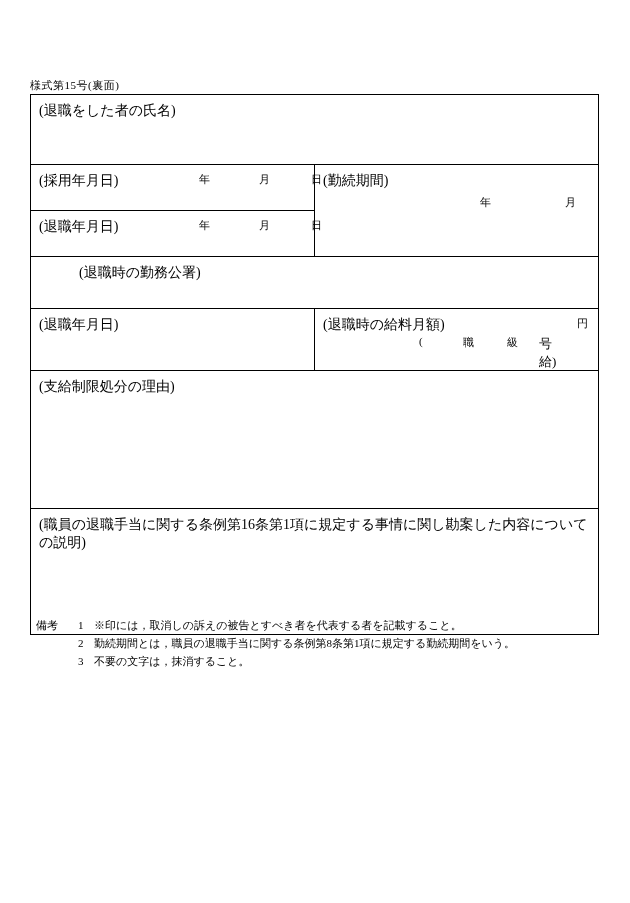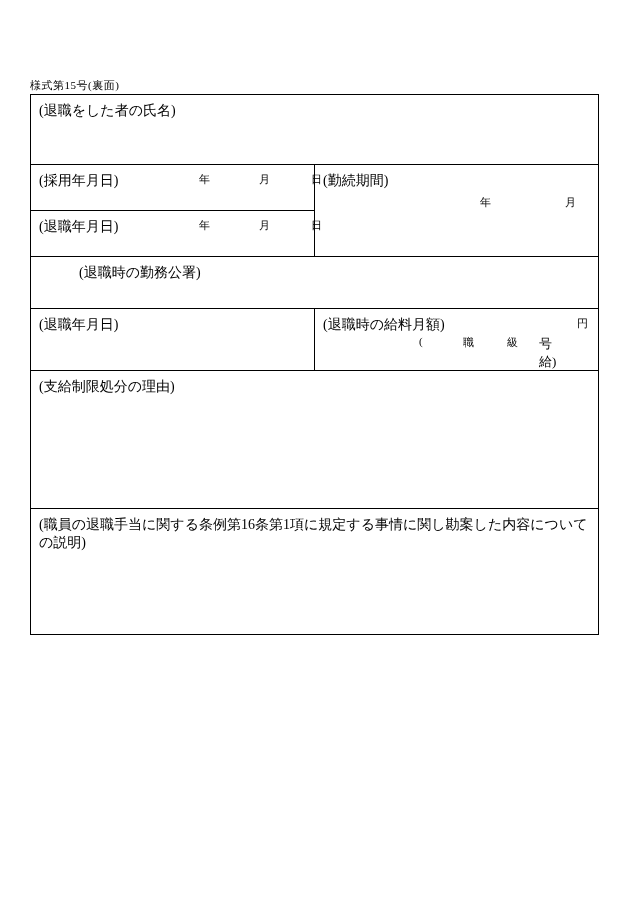--- a/index.html
+++ b/index.html
@@ -184,14 +184,29 @@
         </td>
       </tr>
       <tr>
         <td colspan="2" style="height:118px;margin-top:28px;">
           <span class="cell-label">(職員の退職手当に関する条例第16条第1項に規定する事情に関し勘案した内容についての説明)</span>
         </td>
       </tr>
     </tbody>
   </table>
 
+  <div class="notes">
+    <div class="note-row">
+      <span class="note-head">備考</span>
+      <span class="note-num">1</span>
+      <span>※印には，取消しの訴えの被告とすべき者を代表する者を記載すること。</span>
+    </div>
+    <div class="note-row">
+      <span class="note-num">2</span>
+      <span>勤続期間とは，職員の退職手当に関する条例第8条第1項に規定する勤続期間をいう。</span>
+    </div>
+    <div class="note-row">
+      <span class="note-num">3</span>
+      <span>不要の文字は，抹消すること。</span>
+    </div>
+  </div>
 
 </div>
 
 </body></html>

